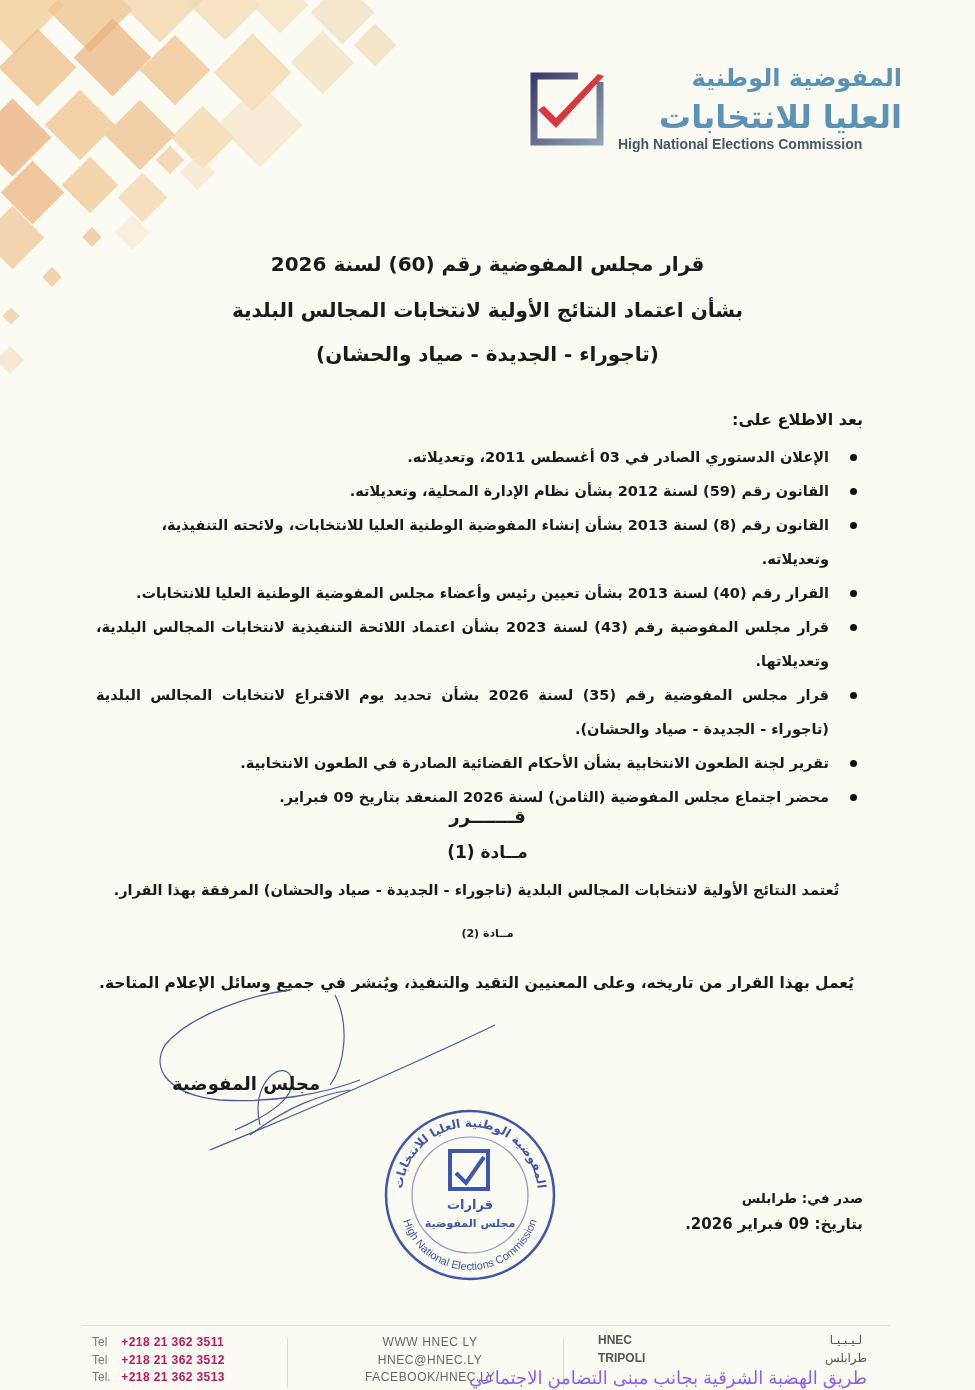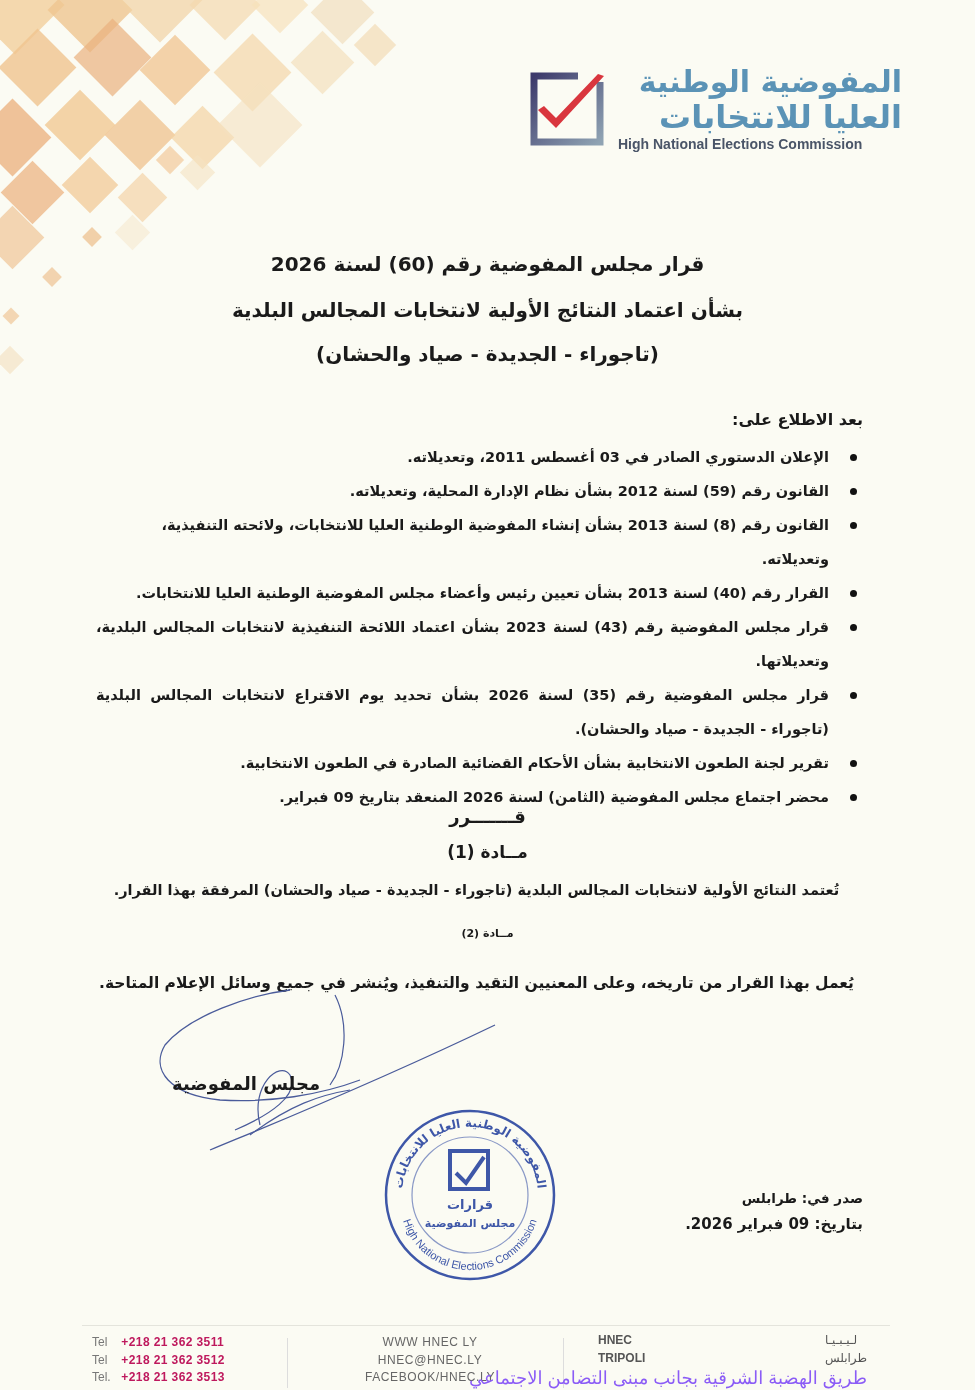--- a/index.html
+++ b/index.html
@@ -12,21 +12,21 @@
   .deco { position:absolute; left:0; top:0; width:420px; height:380px; pointer-events:none; }
   .deco .d {
     position:absolute; transform:rotate(45deg);
   }
   .logo { position:absolute; left:528px; top:68px; width:380px; height:92px; }
   .logo-box { position:absolute; left:0; top:2px; width:78px; height:78px; }
   .logo-ar1, .logo-ar2 {
     position:absolute; right:6px; direction:rtl; font-weight:bold; color:#5b93b6;
     font-family:"DejaVu Sans", sans-serif; letter-spacing:0;
   }
-  .logo-ar1 { top:-4px; font-size:30px;text-align:right; }
+  .logo-ar1 { top:-4px; font-size:24px;text-align:right; }
   .logo-ar2 { top:30px; font-size:32px;text-align:right; }
   .logo-en {
     position:absolute; left:90px; top:68px; font-size:14px; font-weight:bold; color:#4a5568;
     font-family:"Liberation Sans", sans-serif; white-space:nowrap;
   }
   .title {
     position:absolute; left:0; width:975px; text-align:center; font-weight:bold;
     font-size:20px; direction:rtl;
   }
   .intro {
@@ -61,21 +61,21 @@
   .footer-line { position:absolute; left:82px; right:85px; top:1325px; height:1px; background:#e4e4dc; }
   .footer { position:absolute; left:0; top:1330px; width:975px; height:60px;
     font-family:"Liberation Sans", sans-serif; font-size:12px; color:#555; }
   .f-tel { position:absolute; left:92px; top:4px; line-height:17.5px; }
   .f-tel .lbl { color:#777; display:inline-block; width:26px; }
   .f-tel .num { font-weight:bold; color:#be185d; letter-spacing:0.4px; }
   .f-sep { position:absolute; left:287px; top:8px; width:1px; height:50px; background:#ddd; }
   .f-web { position:absolute; left:330px; width:200px; top:4px; text-align:center; line-height:17.5px; color:#666; letter-spacing:0.6px; }
   .f-sep2 { position:absolute; left:563px; top:8px; width:1px; height:50px; background:#ddd; }
   .f-loc-en { position:absolute; left:598px; top:2px; line-height:17.5px; color:#555; font-weight:bold; }
-  .f-loc-ar { position:absolute; right:108px; top:2px; line-height:17.5px; direction:rtl; text-align:left; color:#555; }
+  .f-loc-ar { position:absolute; right:108px; top:2px; line-height:17.5px; direction:rtl; text-align:center; color:#555; }
   .f-addr { position:absolute; right:108px; top:37px; direction:rtl; color:#8b5cf6; font-size:18px; }
 </style>
 </head>
 <body>
 
 <div class="deco">
   <div class="d" style="left:-20px;top:-30px;width:70px;height:70px;background:#f2cf9c;opacity:.8"></div>
   <div class="d" style="left:60px;top:-20px;width:60px;height:60px;background:#efc590;opacity:.8"></div>
   <div class="d" style="left:130px;top:-30px;width:60px;height:60px;background:#f1d1a3;opacity:.7"></div>
   <div class="d" style="left:200px;top:-20px;width:50px;height:50px;background:#f4d9ae;opacity:.7"></div>

